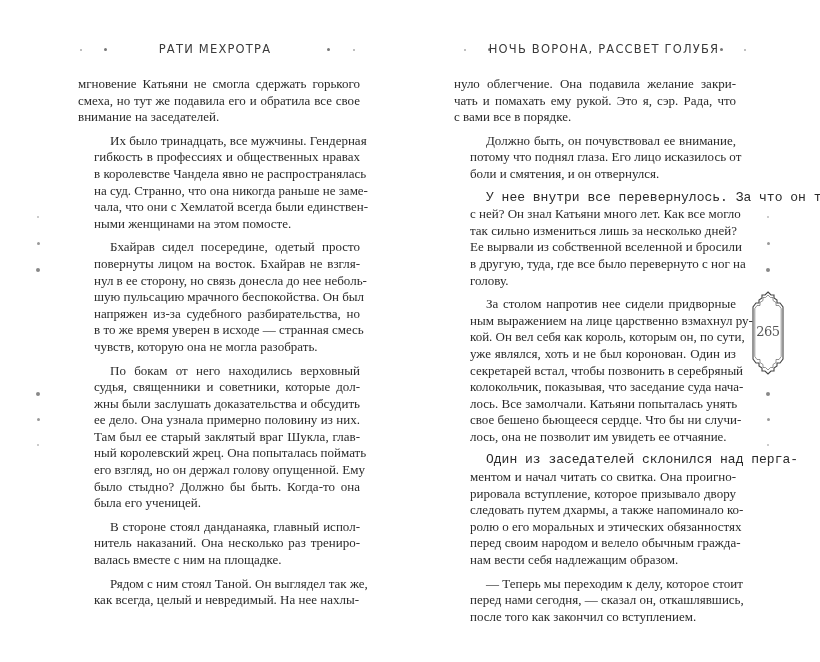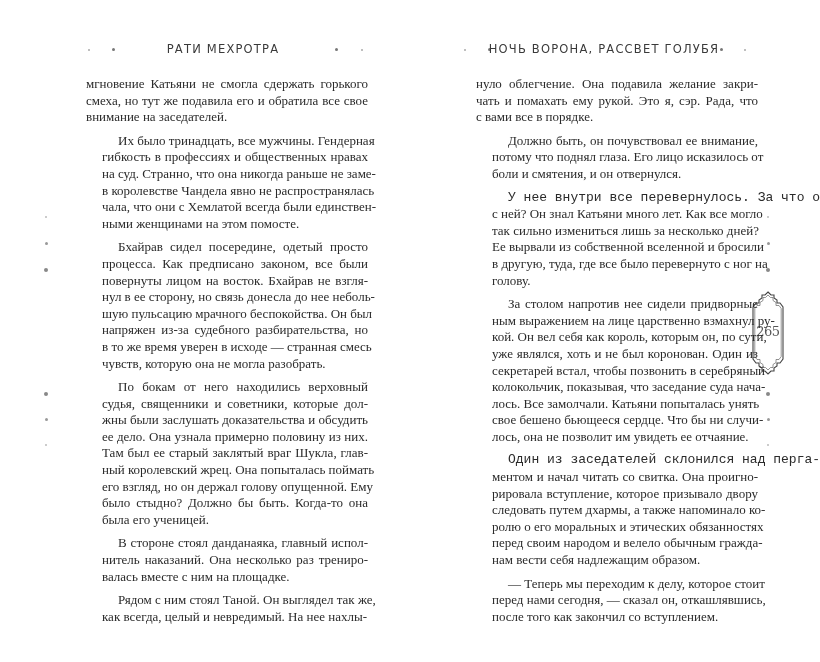--- a/index.html
+++ b/index.html
@@ -1,34 +1,34 @@
 <!DOCTYPE html>
 <html><head>
 <meta charset="utf-8">
 <style>
   html, body { margin: 0; padding: 0; background: #ffffff; }
   body { width: 820px; height: 662px; position: relative; overflow: hidden;
          font-family: "Liberation Serif", "DejaVu Serif", serif; color: #2a2a2a; }
   .spread { position: absolute; left: 0; top: 0; width: 820px; height: 662px; }
   .page { position: absolute; top: 0; width: 410px; height: 662px; }
-  .page.left { left: 8px; }
+  .page.left { left: 0; }
   .page.right { left: 410px; }
 
   .running-head { position: absolute; top: 40px; height: 18px; display: flex; align-items: center;
                   justify-content: center; font-family: "DejaVu Sans", sans-serif; font-size: 11.5px;
                   letter-spacing: 1.2px; color: #3a3a3a; font-weight: normal; }
   .left .running-head { left: 70px; width: 290px; }
   .right .running-head { left: 48px; width: 292px; }
   .head-dot { position: absolute; top: 48px; width: 3px; height: 3px; border-radius: 50%; background: #777; }
   .head-dot.small { width: 2px; height: 2px; background: #aaa; top: 48.5px; }
 
   .text-block { position: absolute; top: 76px; width: 282px; font-size: 13px; line-height: 16.6px;
                 text-align: justify; }
   .left .text-block { left: 78px; }
-  .right .text-block { left: 66px; }
+  .right .text-block { left: 44px; }
   .text-block p { margin: 0; text-indent: 0; }
   .text-block p.indent { text-indent: 16px; }
   .text-block p + p { margin-top: 7px; }
   .line { display: block; text-align: justify; text-align-last: justify; white-space: nowrap; height: 16.6px; }
   .line.last { text-align-last: left; }
 
   .margin-dots { position: absolute; width: 4px; }
   .mdot { position: absolute; left: 0; border-radius: 50%; background: #888; }
   .mdot.s1 { width: 2px; height: 2px; left: 1px; background: #bbb; }
   .mdot.s2 { width: 3px; height: 3px; left: 0.5px; background: #999; }
@@ -63,28 +63,27 @@
 
     <div class="text-block" id="left-text">
         <p>
           <span class="line">мгновение Катьяни не смогла сдержать горького</span>
           <span class="line">смеха, но тут же подавила его и обратила все свое</span>
           <span class="line last">внимание на заседателей.</span>
         </p>
         <p class="indent">
           <span class="line" style="padding-left: 16px;">Их было тринадцать, все мужчины. Гендерная</span>
           <span class="line">гибкость в профессиях и общественных нравах</span>
+          <span class="line">в королевстве Чандела явно не распространялась</span>
           <span class="line">на суд. Странно, что она никогда раньше не заме-</span>
-          <span class="line">в королевстве Чандела явно не распространялась</span>
           <span class="line">чала, что они с Хемлатой всегда были единствен-</span>
           <span class="line last">ными женщинами на этом помосте.</span>
         </p>
         <p class="indent">
           <span class="line" style="padding-left: 16px;">Бхайрав сидел посередине, одетый просто</span>
-          <span class="line">процесса. Как предписано законом, все были</span>
           <span class="line">повернуты лицом на восток. Бхайрав не взгля-</span>
           <span class="line">нул в ее сторону, но связь донесла до нее неболь-</span>
           <span class="line">шую пульсацию мрачного беспокойства. Он был</span>
           <span class="line">напряжен из-за судебного разбирательства, но</span>
           <span class="line">в то же время уверен в исходе — странная смесь</span>
           <span class="line last">чувств, которую она не могла разобрать.</span>
         </p>
         <p class="indent">
           <span class="line" style="padding-left: 16px;">По бокам от него находились верховный</span>
           <span class="line">судья, священники и советники, которые дол-</span>

